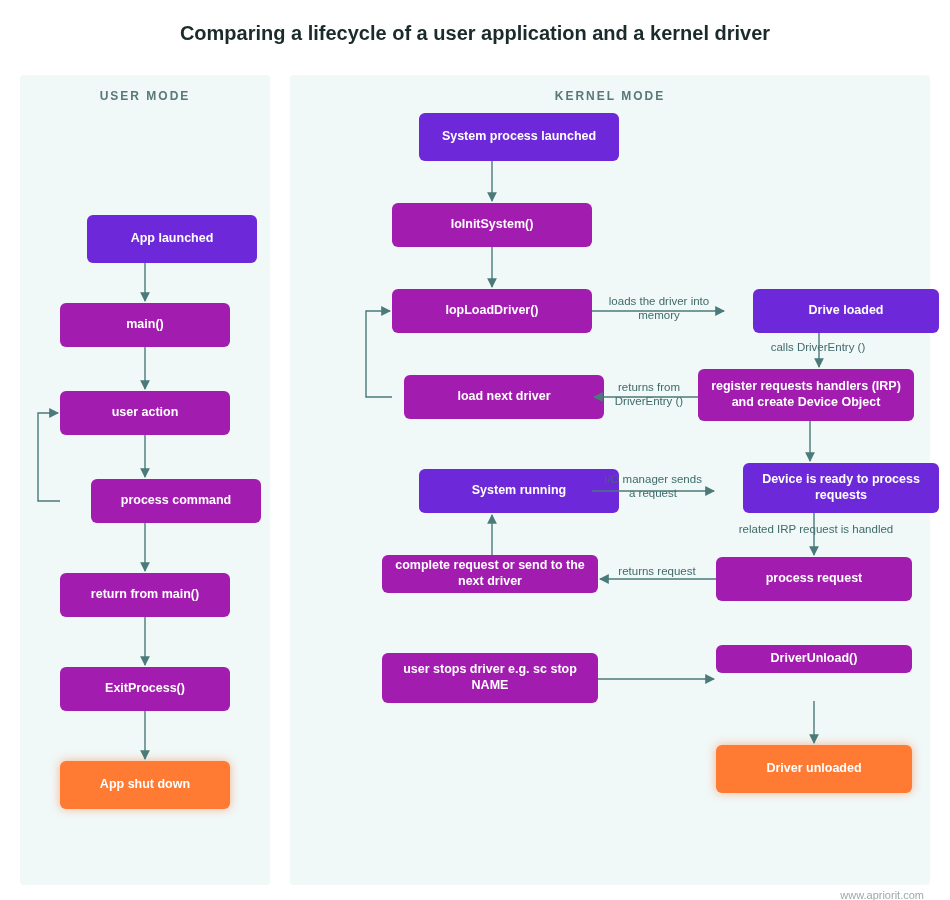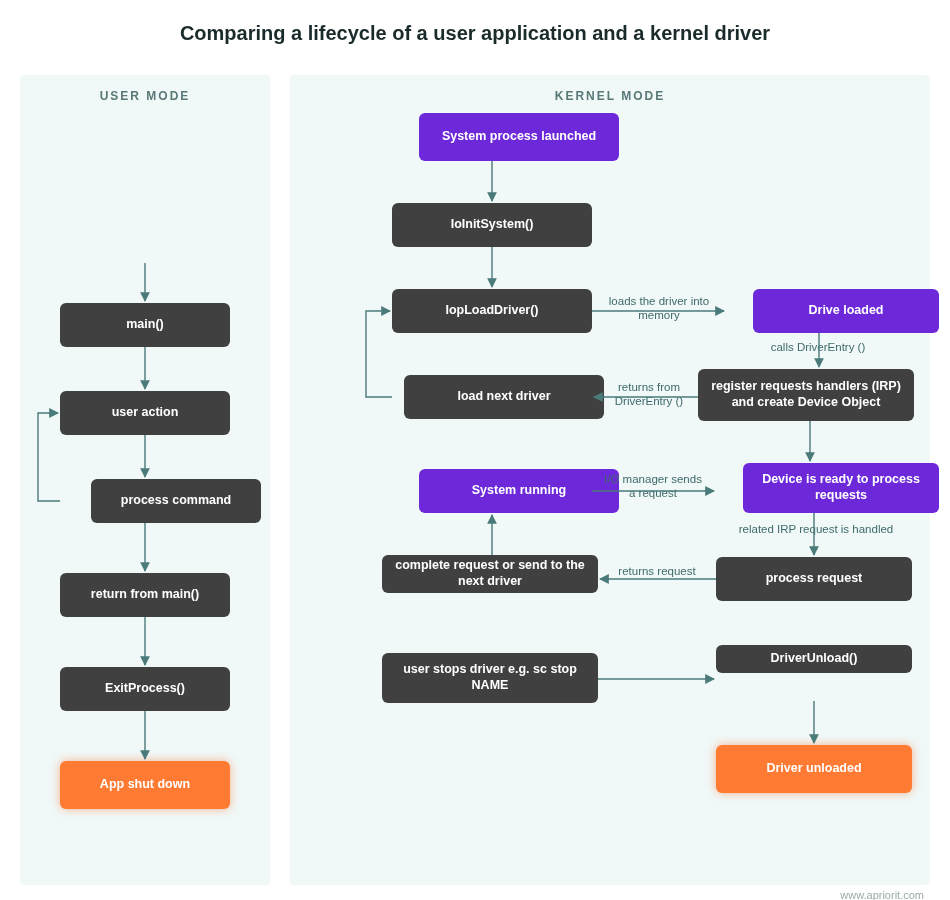--- a/index.html
+++ b/index.html
@@ -53,21 +53,21 @@
     display: flex;
     align-items: center;
     justify-content: center;
     text-align: center;
     border-radius: 6px;
     font-size: 12.5px;
     line-height: 1.25;
     padding: 4px 8px;
     font-weight: 600;
   }
-  .teal  { background: #404040; color: #fff; }
+  .teal  { background: #a21caf; color: #fff; }
   .green { background: #6d28d9; color: #fff; margin-left: 27px; }
   .orange{ background: #ff7a33; color: #fff; box-shadow: 0 0 10px rgba(255,122,51,0.55); }
   .edge-label {
     position: absolute;
     font-size: 11.5px;
     color: #3f6a6a;
     text-align: center;
     line-height: 1.2;
     font-weight: 500;
   }
@@ -92,20 +92,21 @@
 
 <div class="canvas">
 
   <div class="panel panel-user">
     <div class="panel-heading">USER MODE</div>
   </div>
   <div class="panel panel-kernel">
     <div class="panel-heading">KERNEL MODE</div>
   </div>
 
+  <div class="node green" style="left:60px;  top:140px; width:170px; height:48px;">App launched</div>
   <div class="node teal" style="left:60px;  top:228px; width:170px; height:44px;">main()</div>
   <div class="node teal" style="left:60px;  top:316px; width:170px; height:44px;">user action</div>
   <div class="node teal" style="left:60px;  top:404px; width:170px; height:44px;margin-left:31px;">process command</div>
   <div class="node teal" style="left:60px;  top:498px; width:170px; height:44px;">return from main()</div>
   <div class="node teal" style="left:60px;  top:592px; width:170px; height:44px;">ExitProcess()</div>
   <div class="node orange" style="left:60px;  top:686px; width:170px; height:48px;">App shut down</div>
 
   <div class="node green" style="left:392px; top:38px;  width:200px; height:48px;">System process launched</div>
   <div class="node teal" style="left:392px; top:128px; width:200px; height:44px;">IoInitSystem()</div>
   <div class="node teal" style="left:392px; top:214px; width:200px; height:44px;">IopLoadDriver()</div>

